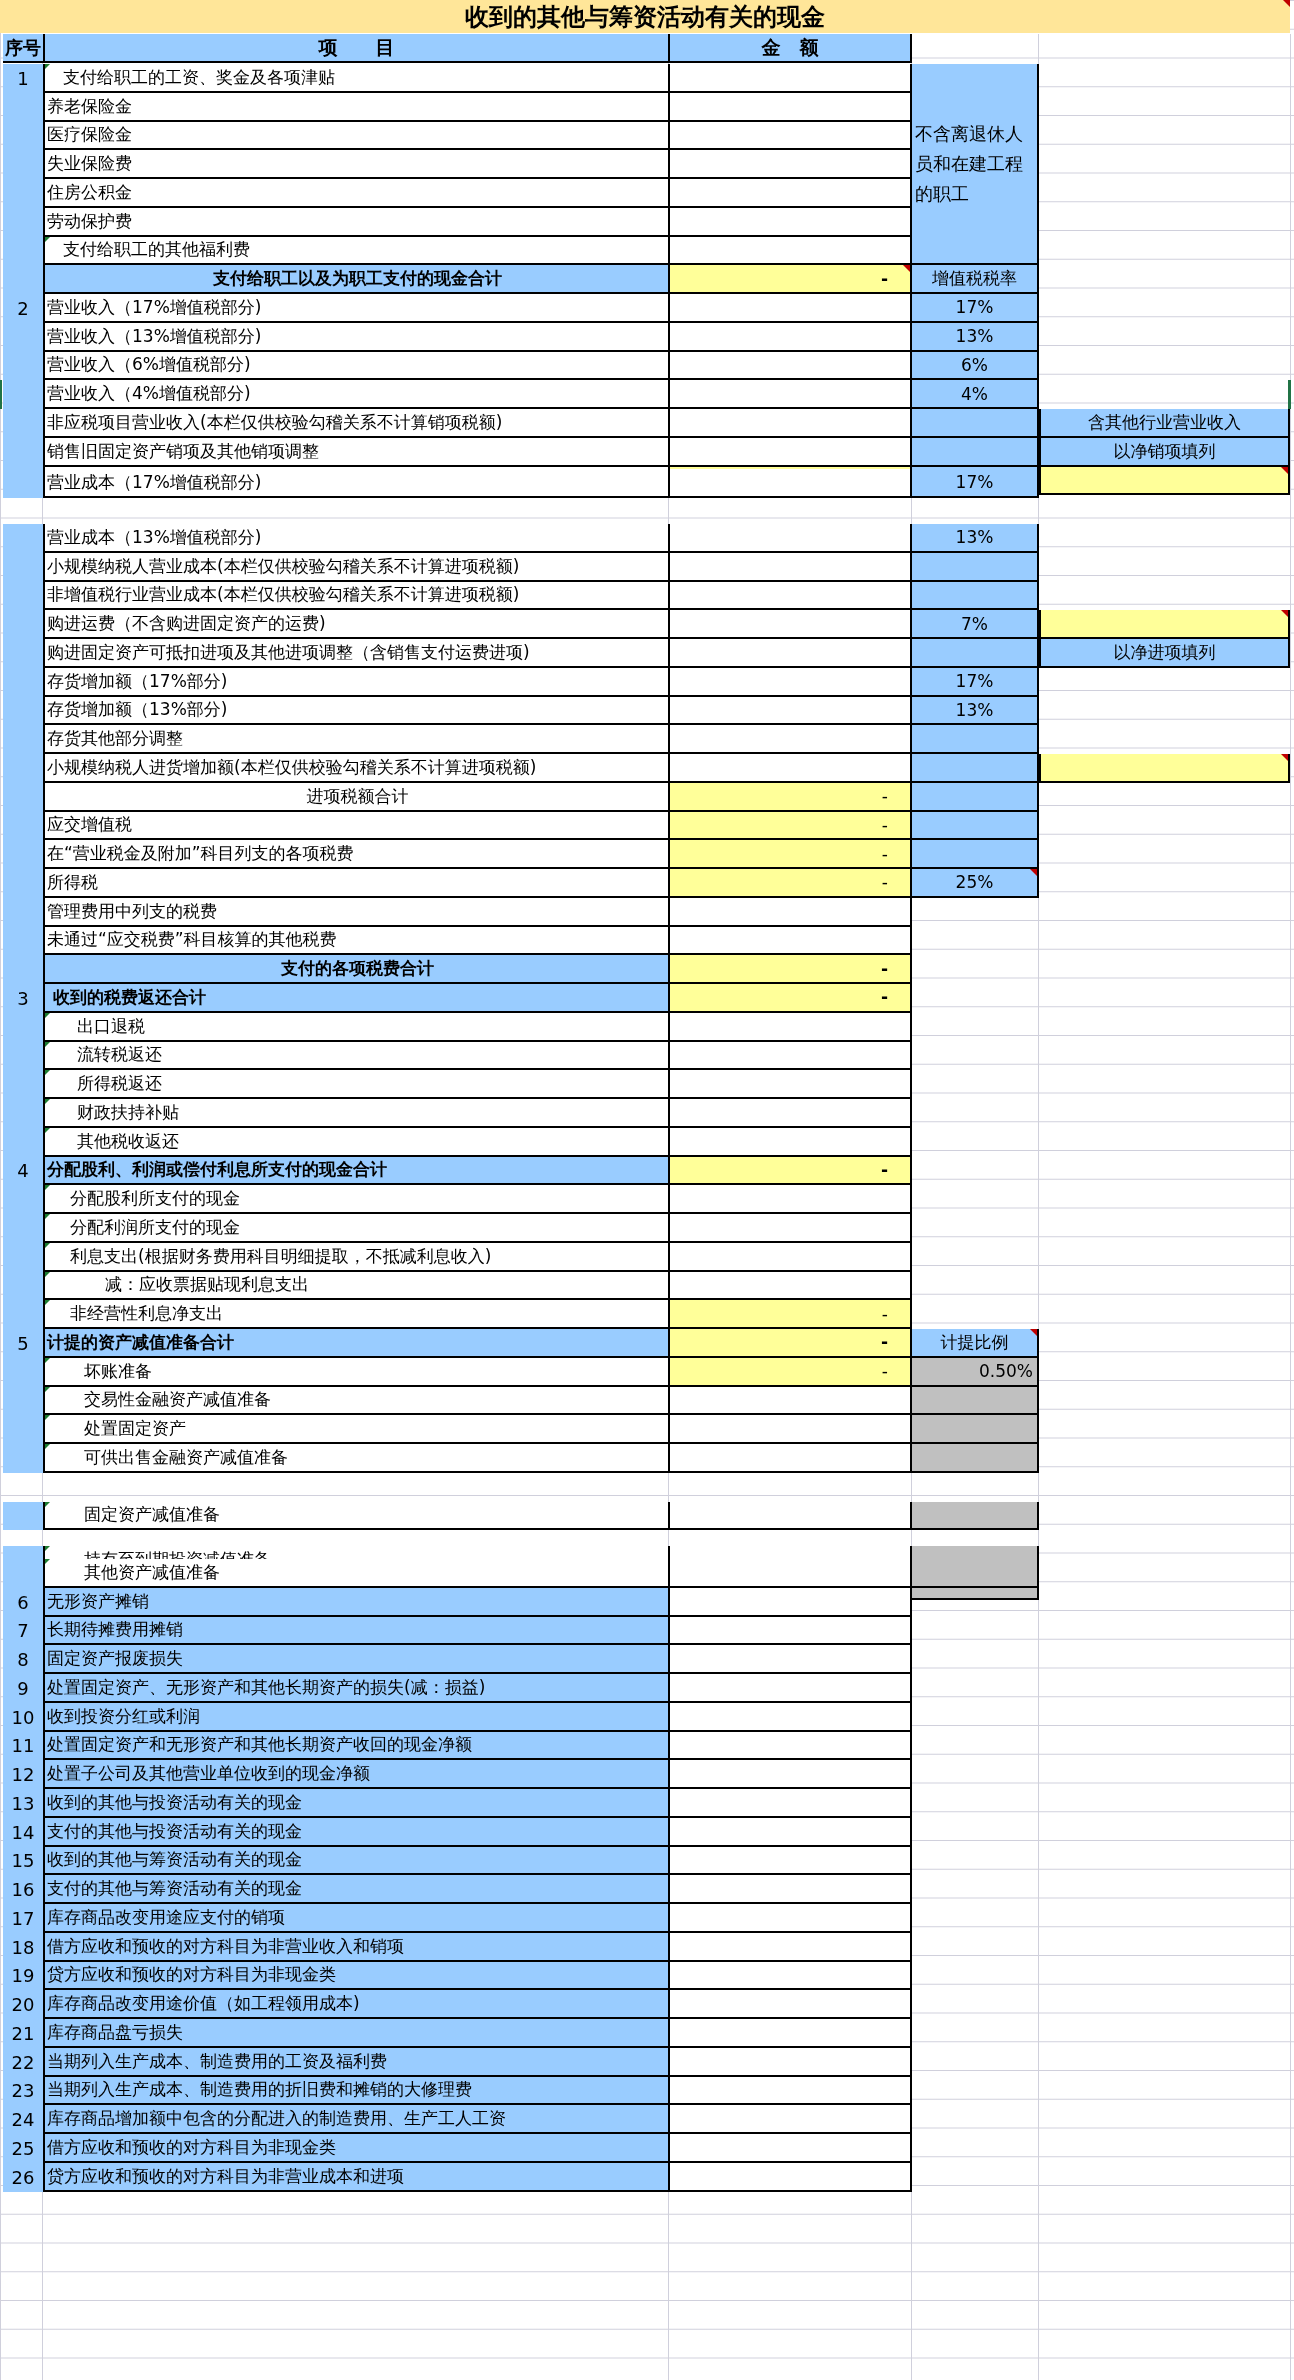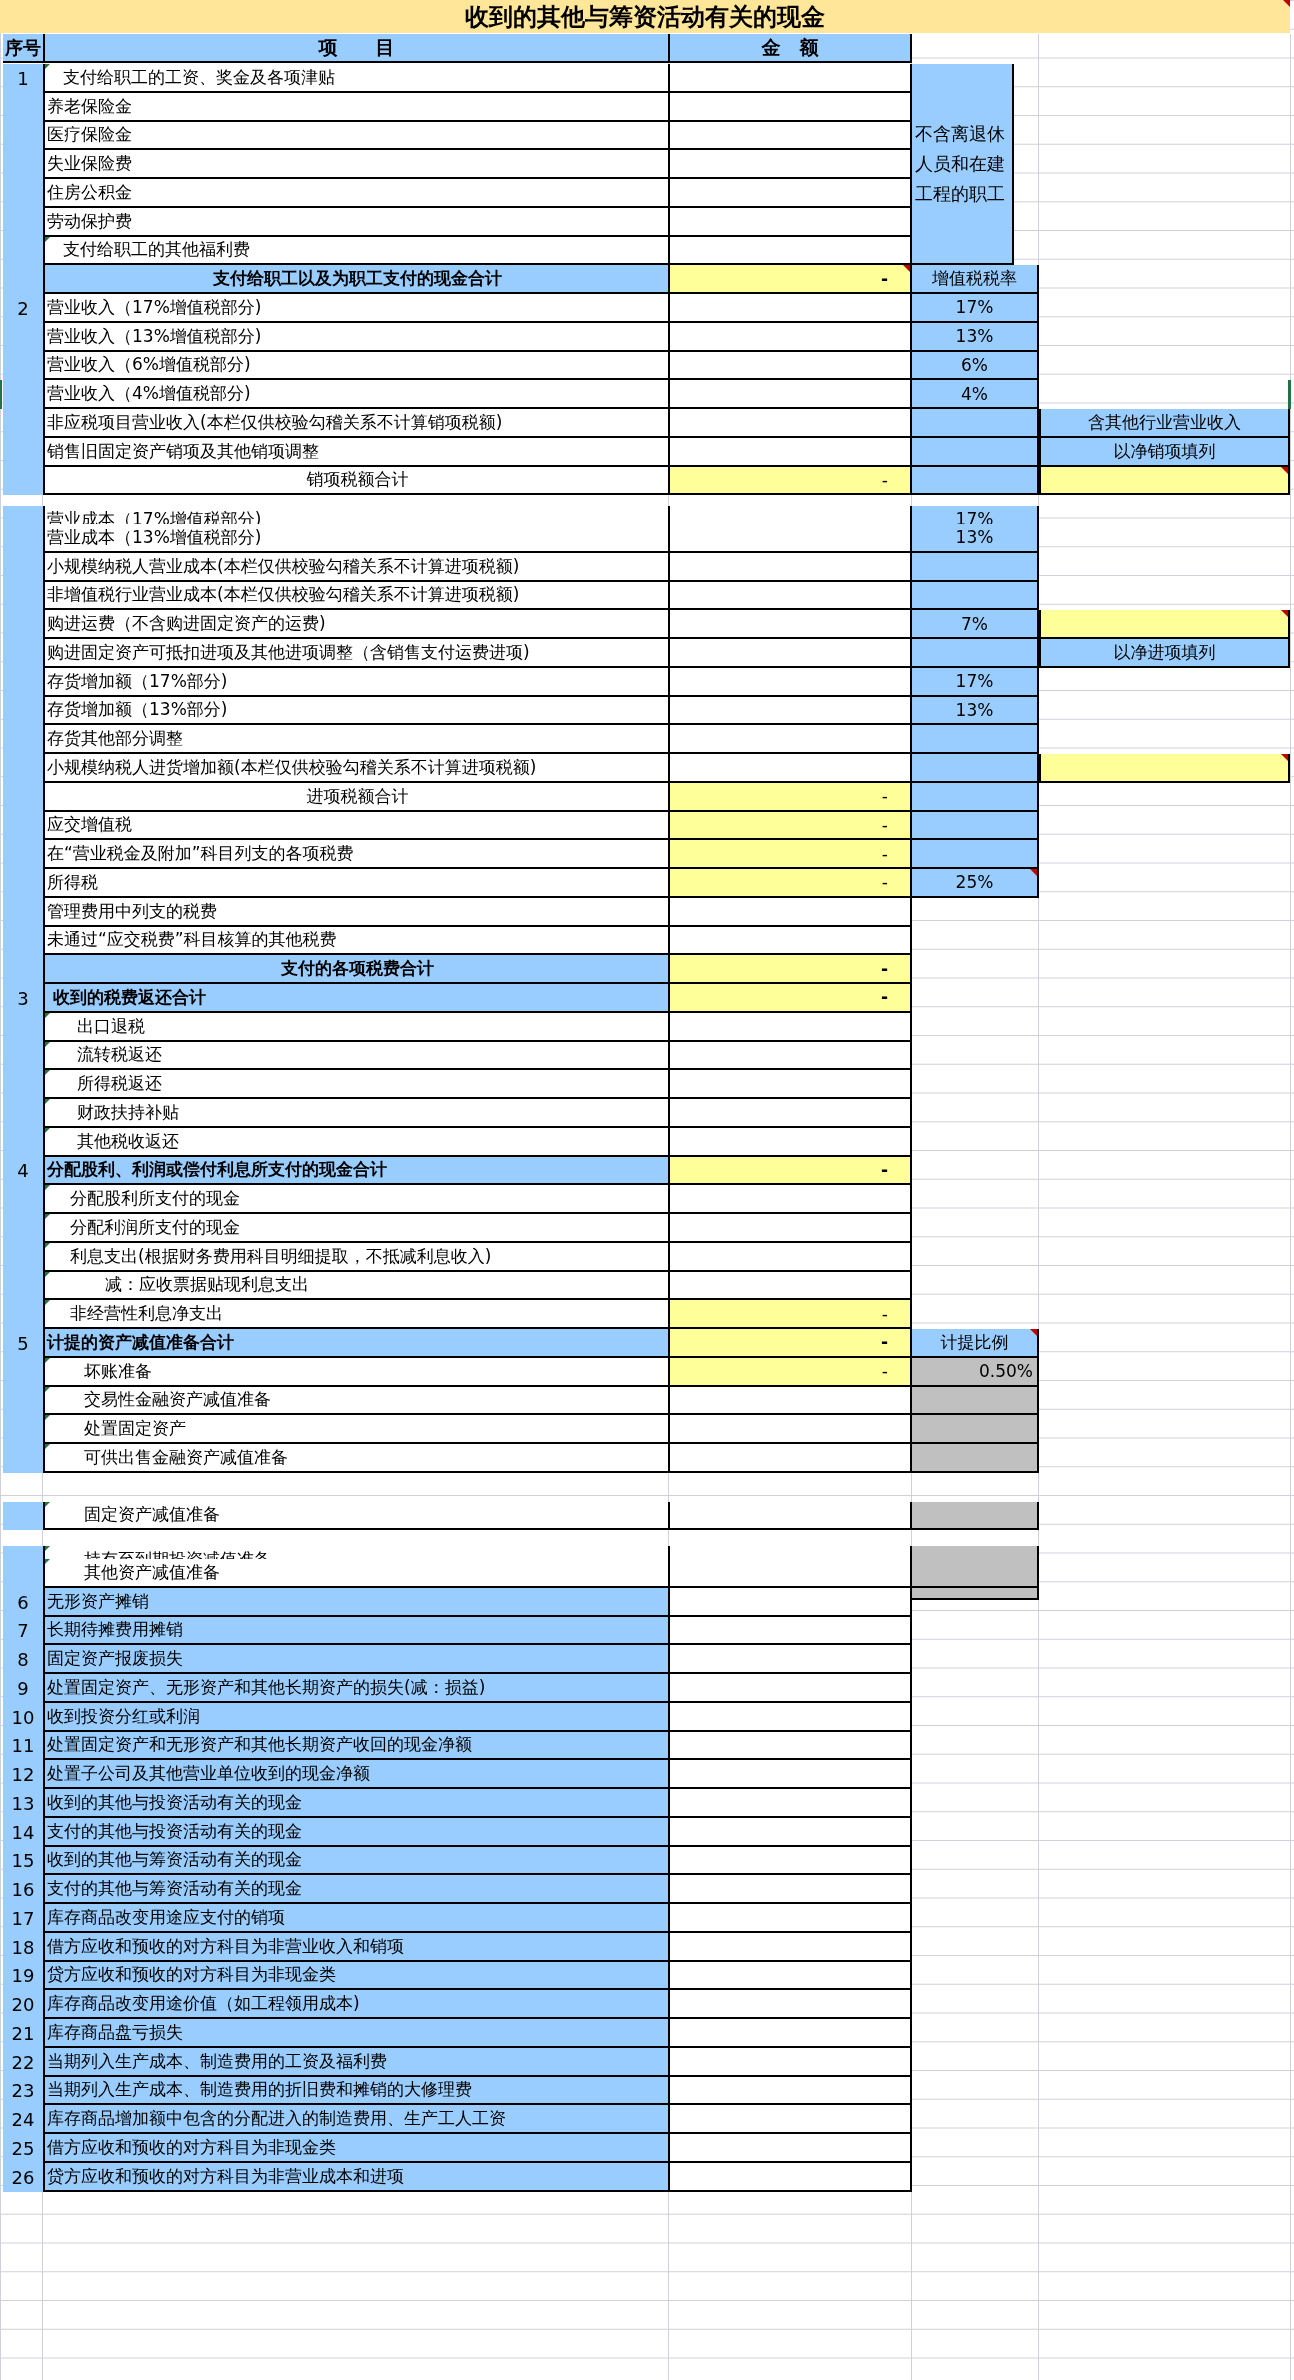--- a/index.html
+++ b/index.html
@@ -32,21 +32,21 @@
   .yellow { background:#ffff99; }
   .gray { background:#c0c0c0; }
   .bold { font-weight:bold; }
   .center { justify-content:center; }
   .bd { border-bottom:2px solid #000; border-right:2px solid #000; }
   .bdE { border:2px solid #000; border-top:none; }
   .tri-g::before { content:""; position:absolute; left:0; top:0; width:0; height:0;
                    border-top:5px solid #1e7d32; border-right:5px solid transparent; }
   .tri-r::after { content:""; position:absolute; right:0; top:0; width:0; height:0;
                   border-top:7px solid #c00000; border-left:7px solid transparent; }
-  .note { position:absolute; left:912px; top:64px; width:102px; height:201px; background:#99ccff;
+  .note { position:absolute; left:912px; top:64px; width:127px; height:201px; background:#99ccff;
           box-sizing:border-box; border-bottom:2px solid #000; border-right:2px solid #000;
           font-size:18px; line-height:30px; padding:55px 0 0 3px; white-space:normal; }
   .selL { position:absolute; left:0; width:2px; background:#217346; }
   .selR { position:absolute; left:1288px; width:3px; background:#217346; }
 </style>
 </head>
 <body>
 
 <div class="sheet">
   <div class="gridcol" style="left:42px"></div>
@@ -165,21 +165,21 @@
         <div class="cell cD blue bd"></div>
         <div class="cell cE blue bdE">以净销项填列</div>
       </div>
       <div class="row" style="top: 466.5px;">
         <div class="cell cA"></div>
         <div class="cell cB center">销项税额合计</div>
         <div class="cell cC yellow">-</div>
         <div class="cell cD blue bd"></div>
         <div class="cell cE yellow bdE tri-r"></div>
       </div>
-      <div class="row" style="top: 506px; text-decoration: underline;">
+      <div class="row" style="top: 469px; text-decoration: underline;">
         <div class="cell cA"></div>
         <div class="cell cB">营业成本（17%增值税部分)</div>
         <div class="cell cC"></div>
         <div class="cell cD blue bd">17%</div>
         <div class="cell cE"></div>
       </div>
       <div class="row" style="top: 524px;">
         <div class="cell cA"></div>
         <div class="cell cB">营业成本（13%增值税部分)</div>
         <div class="cell cC"></div>

